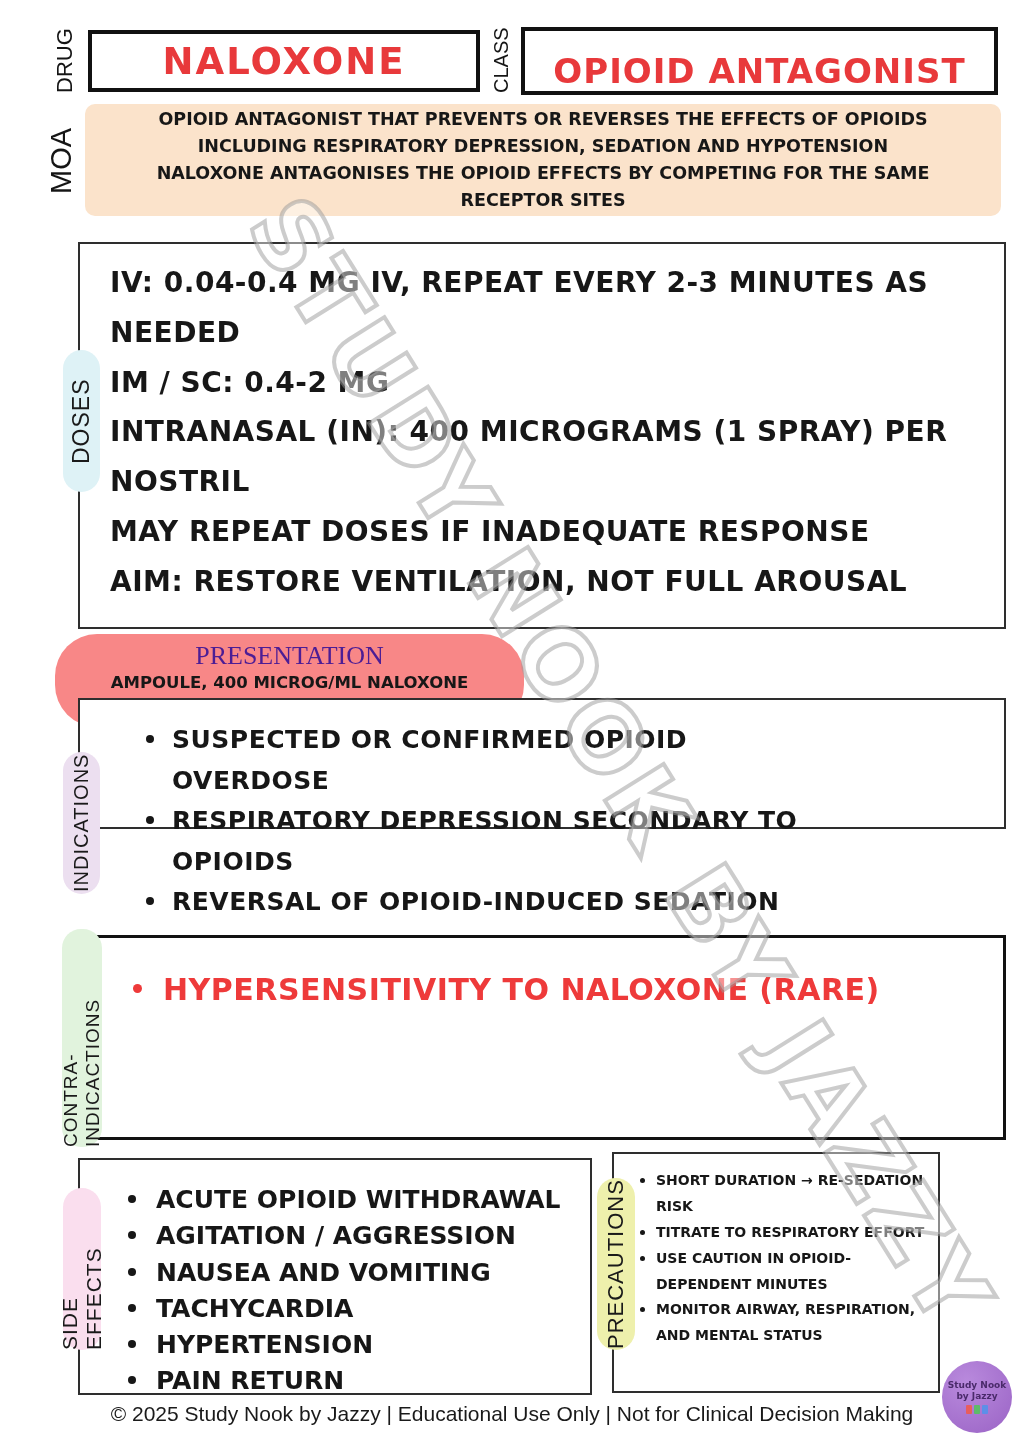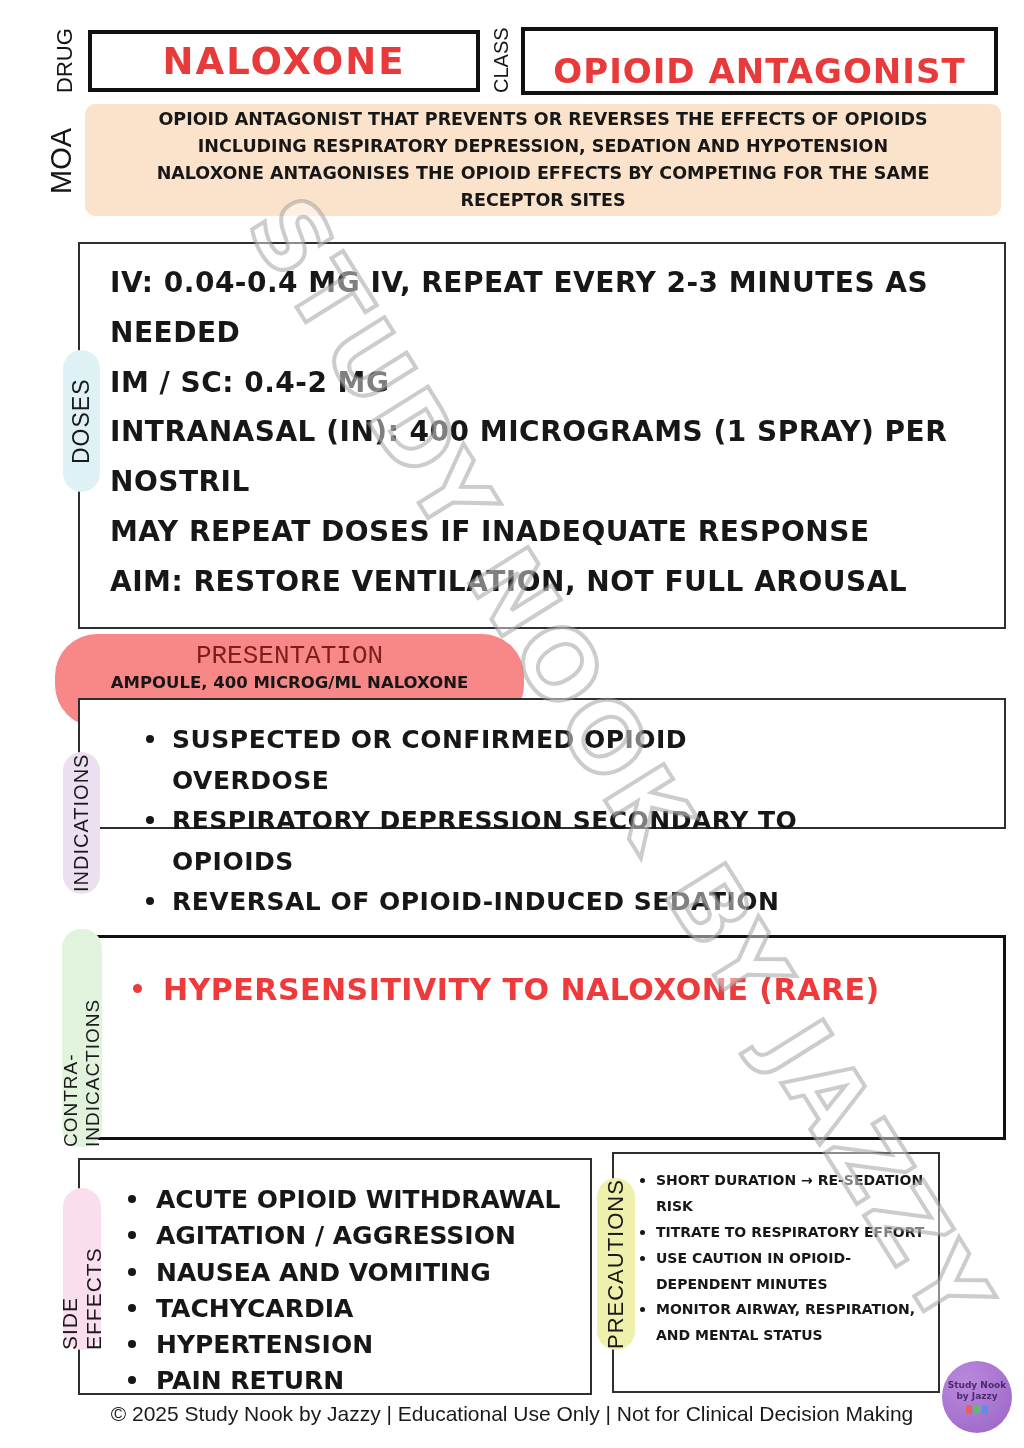--- a/index.html
+++ b/index.html
@@ -32,21 +32,21 @@
            display:flex;flex-direction:column;align-items:center;justify-content:center;}
   .moa-box div{font-size:17.5px;line-height:1.55;text-align:center;}
   
   .doses-box{left:78px;top:225px;width:928px;height:387px;padding:14px 18px 0 30px;margin-top:17px;}
   .dose-line{font-size:28px;line-height:1.78;letter-spacing:0.5px;max-width:900px;}
   .doses-pill{left:63px;top:350px;width:37px;height:142px;background:#def2f6;font-size:23px;}
   
   .red-pill{position:absolute;background:#f88787;border-radius:42px;text-align:center;box-sizing:border-box;}
   .presentation{left:55px;top:634px;width:469px;height:93px;padding-top:7px;}
   .onset{left:533px;top:637px;width:433px;height:88px;padding-top:7px;}
-  .red-pill-title{font-family:Liberation Mono, monospace;color:#7f1d1d;}
+  .red-pill-title{font-family:Liberation Serif, serif;color:#4c1d95;}
   .presentation .red-pill-title{font-size:26px;}
   .onset .red-pill-title{font-size:24px;}
   .presentation .red-pill-body{font-size:16.5px;line-height:1.5;}
   .onset .red-pill-body{font-size:14px;line-height:1.6;}
   
   .ind-box{left:78px;top:698px;width:928px;height:131px;}
   .ind-box ul{margin:20px 0 0 92px;width:660px;}
   .ind-box li{font-size:25px;font-weight:bold;color:#171717;line-height:1.62;font-family:"DejaVu Sans",sans-serif;letter-spacing:0.5px;}
   .ind-box li::before{width:8px;height:8px;left:-26px;top:15px;}
   

